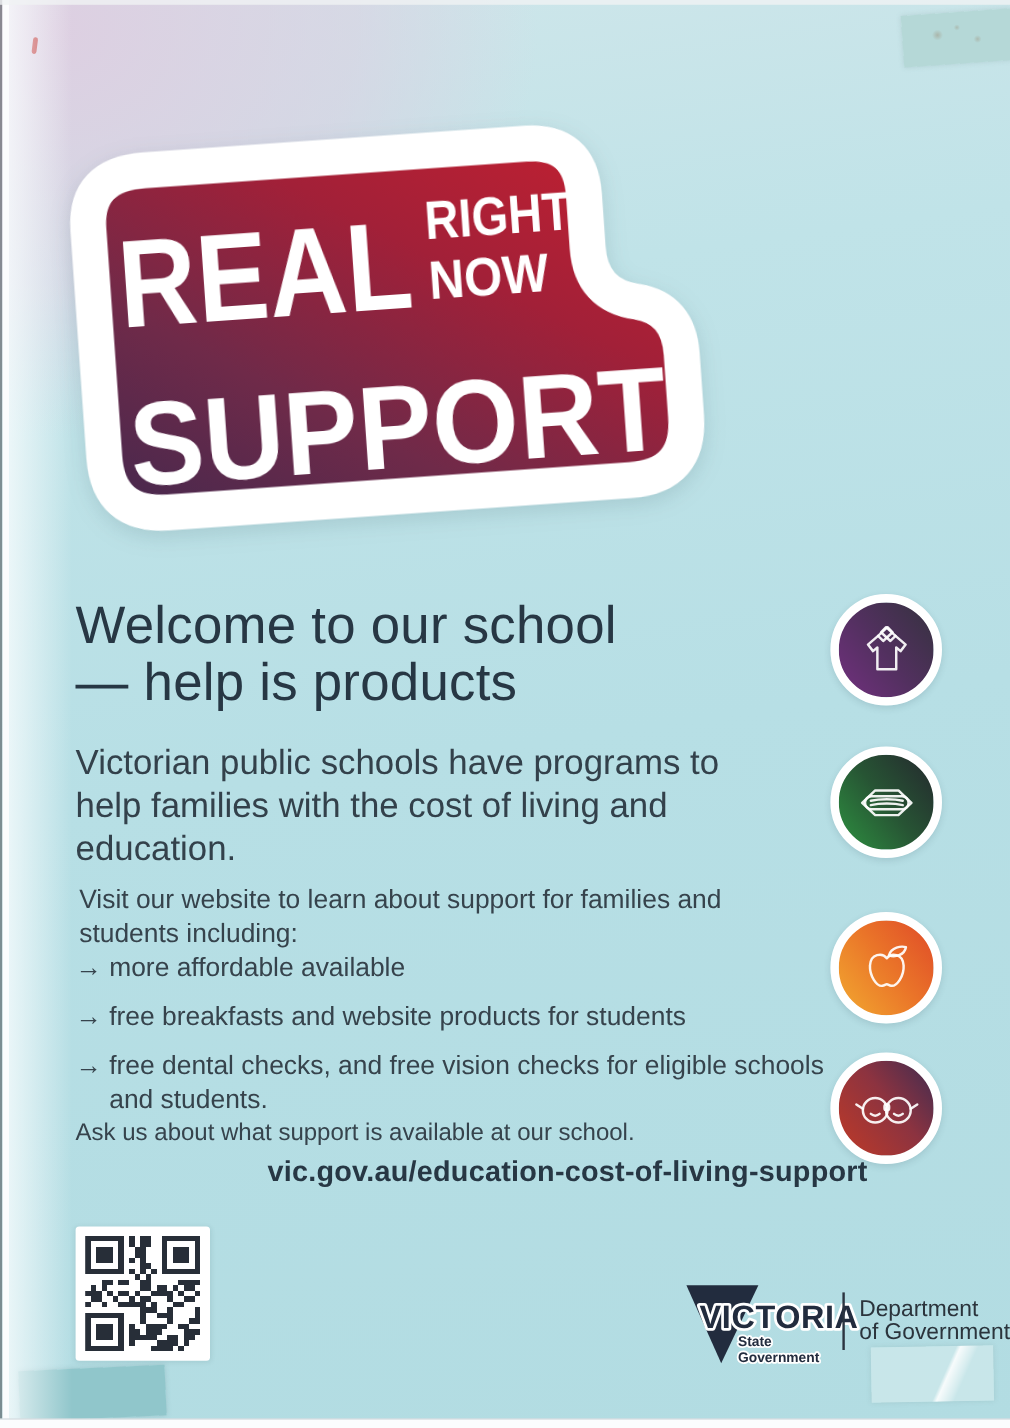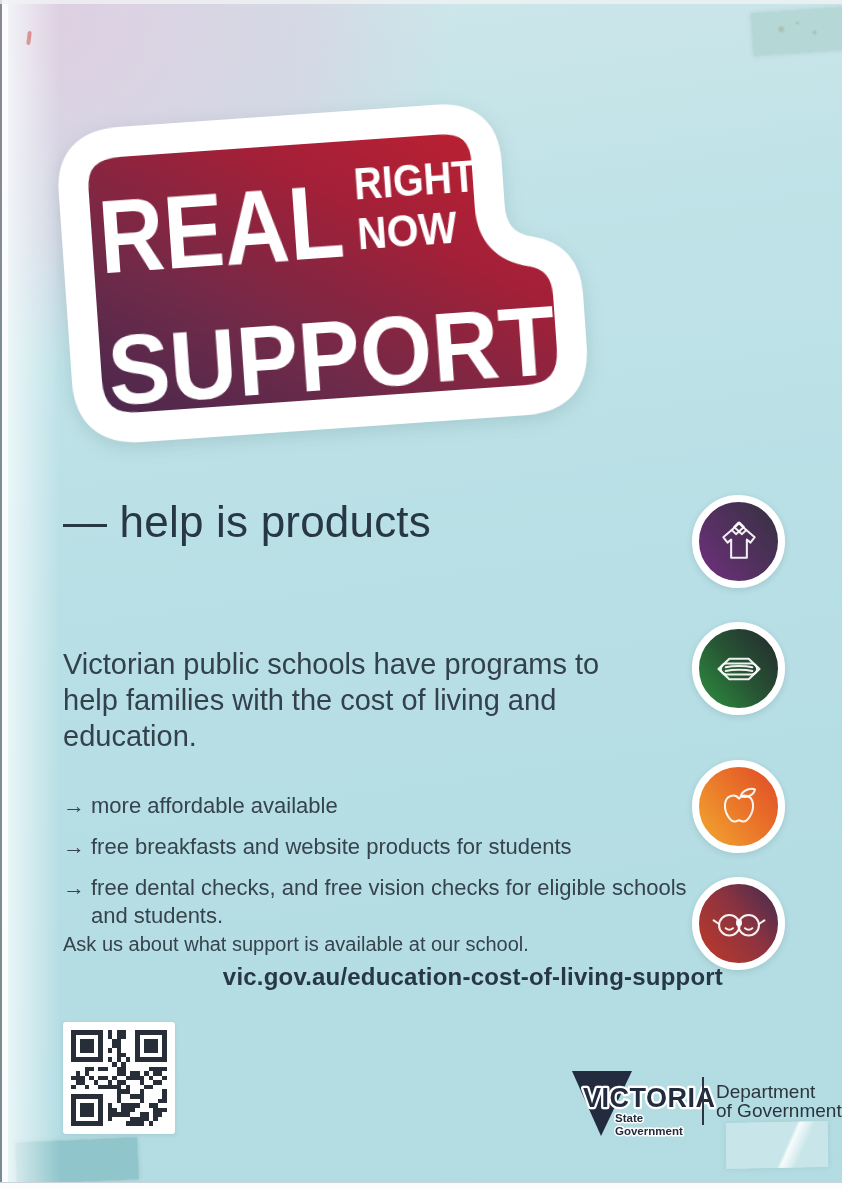--- a/index.html
+++ b/index.html
@@ -21,21 +21,21 @@
   .scan-mark{position:absolute;left:27px;top:31px;width:4px;height:14px;background:#c24042;
     border-radius:2px;transform:rotate(7deg);}
   
   .badge-wrap{position:absolute;left:58px;top:106px;width:530px;height:335px;
     transform:rotate(-4deg);filter:drop-shadow(0 5px 9px rgba(50,80,90,.16));}
   .badge-wrap svg text{font-family:"Liberation Sans",sans-serif;font-weight:900;fill:#ffffff;}
   
   .content-block{position:absolute;color:#36434c;}
   .heading{left:63px;top:498px;width:620px;font-size:44px;line-height:47px;
     color:#273744;font-weight:400;letter-spacing:.2px;}
-  .intro{left:63px;top:618px;width:590px;font-size:29px;line-height:36px;color:#33414b;margin-top:28px;}
+  .intro{left:63px;top:618px;width:590px;font-size:29px;line-height:36px;color:#33414b;}
   .visit{left:66px;top:736px;width:600px;font-size:22px;line-height:28px;}
   .bullets{left:63px;top:792px;width:640px;font-size:22px;line-height:28px;}
   .bullet{display:flex;margin-bottom:13px;}
   .bullet-marker{width:28px;flex:0 0 28px;}
   .bullet-text{flex:1;}
   .ask{left:63px;top:930px;width:660px;font-size:20px;line-height:28px;}
   .weblink{left:63px;top:962px;width:660px;font-size:24px;line-height:30px;
     font-weight:700;color:#273744;letter-spacing:.2px;cursor:pointer;text-align:right;}
   
   .icon-circle{position:absolute;left:692px;width:79px;height:79px;border-radius:50%;
@@ -92,25 +92,27 @@
       </defs>
       <path d="M 72 22 H 390 Q 436 22 436 68 V 112 Q 436 152 474 160 Q 508 168 508 206 V 258 Q 508 308 458 308 H 72 Q 22 308 22 258 V 68 Q 22 22 72 22 Z" fill="url(#badgeGrad)" stroke="#ffffff" stroke-width="30" stroke-linejoin="round"></path>
       <text x="44" y="152" font-size="104" textLength="245" lengthAdjust="spacingAndGlyphs">REAL</text>
       <text x="302" y="96" font-size="45" textLength="122" lengthAdjust="spacingAndGlyphs">RIGHT</text>
       <text x="302" y="146" font-size="45" textLength="100" lengthAdjust="spacingAndGlyphs">NOW</text>
       <text x="44" y="284" font-size="99" textLength="448" lengthAdjust="spacingAndGlyphs">SUPPORT</text>
     </svg>
   </div>
 
   <h1 class="content-block heading" style="margin:0;">
+    <div>Welcome to our school</div>
     <div>— help is products</div>
   </h1>
 
   <div class="content-block intro">Victorian public schools have programs to help families with the cost of living and education.</div>
 
+  <div class="content-block visit">Visit our website to learn about support for families and students including:</div>
 
   <div class="content-block bullets">
     <div class="bullet">
       <span class="bullet-marker">→</span>
       <span class="bullet-text">more affordable available</span>
     </div>
     <div class="bullet">
       <span class="bullet-marker">→</span>
       <span class="bullet-text">free breakfasts and website products for students</span>
     </div>

